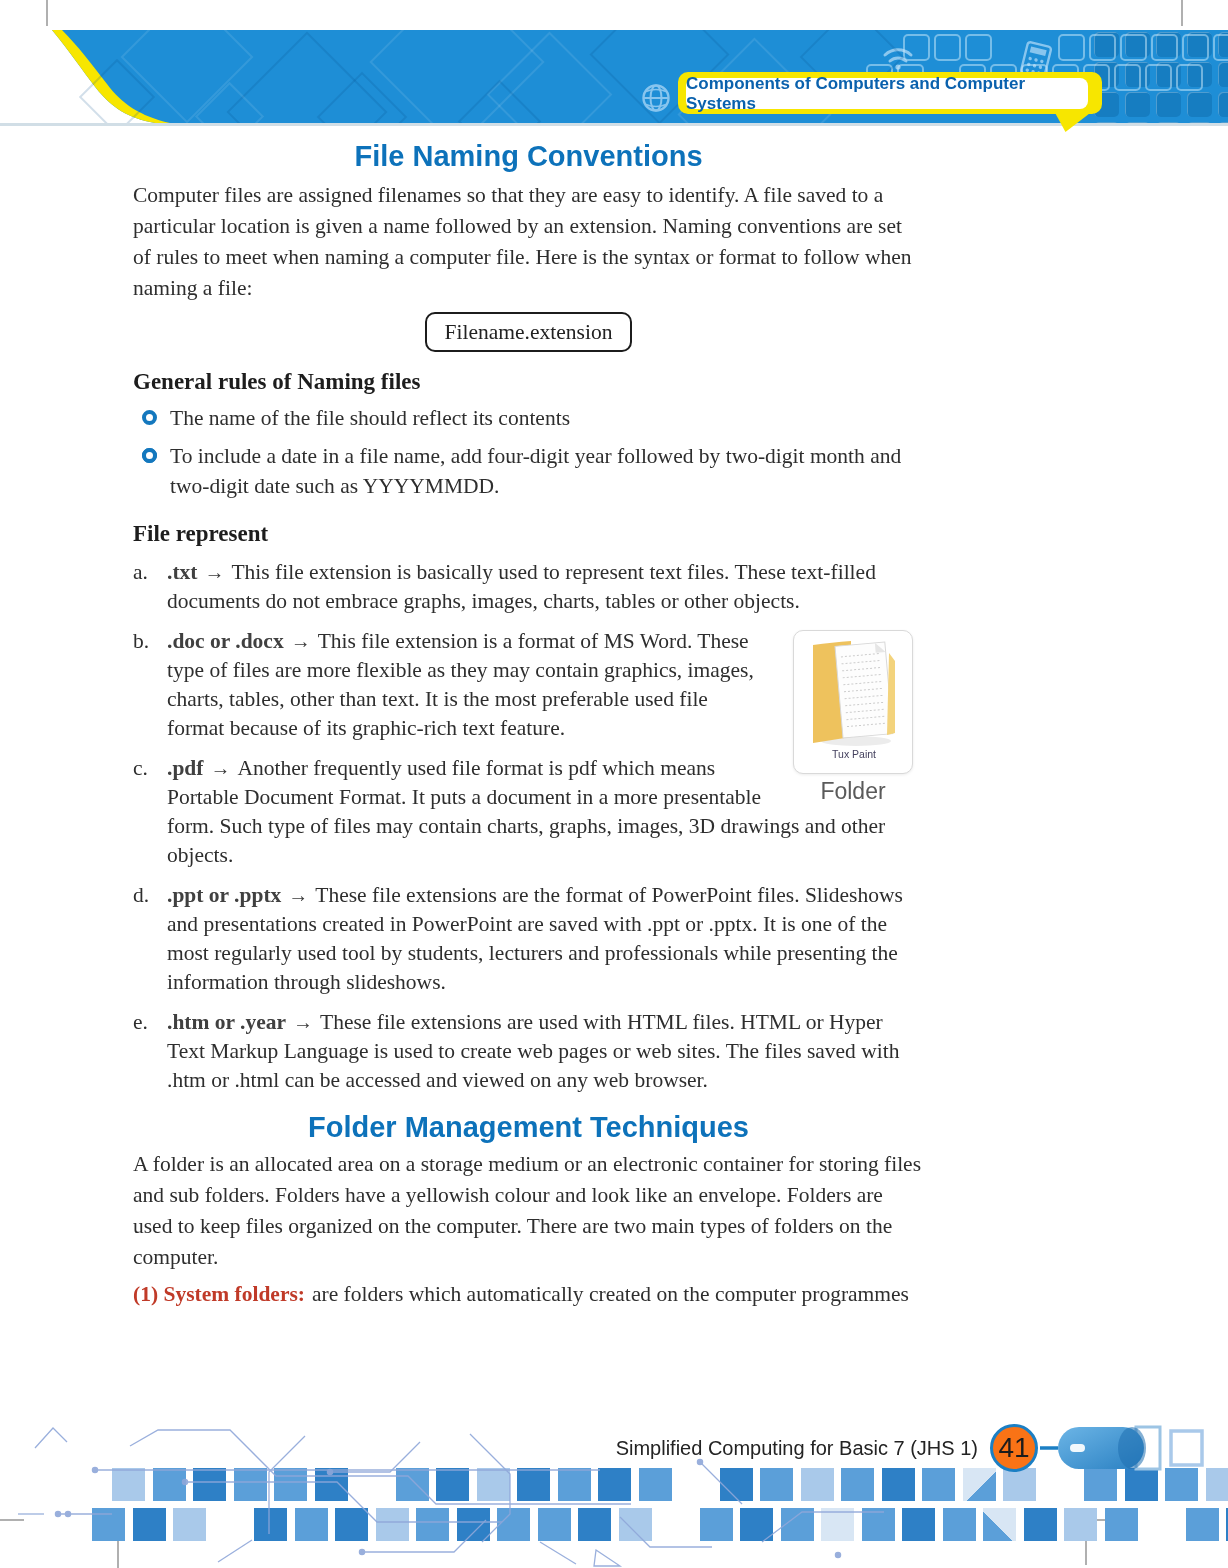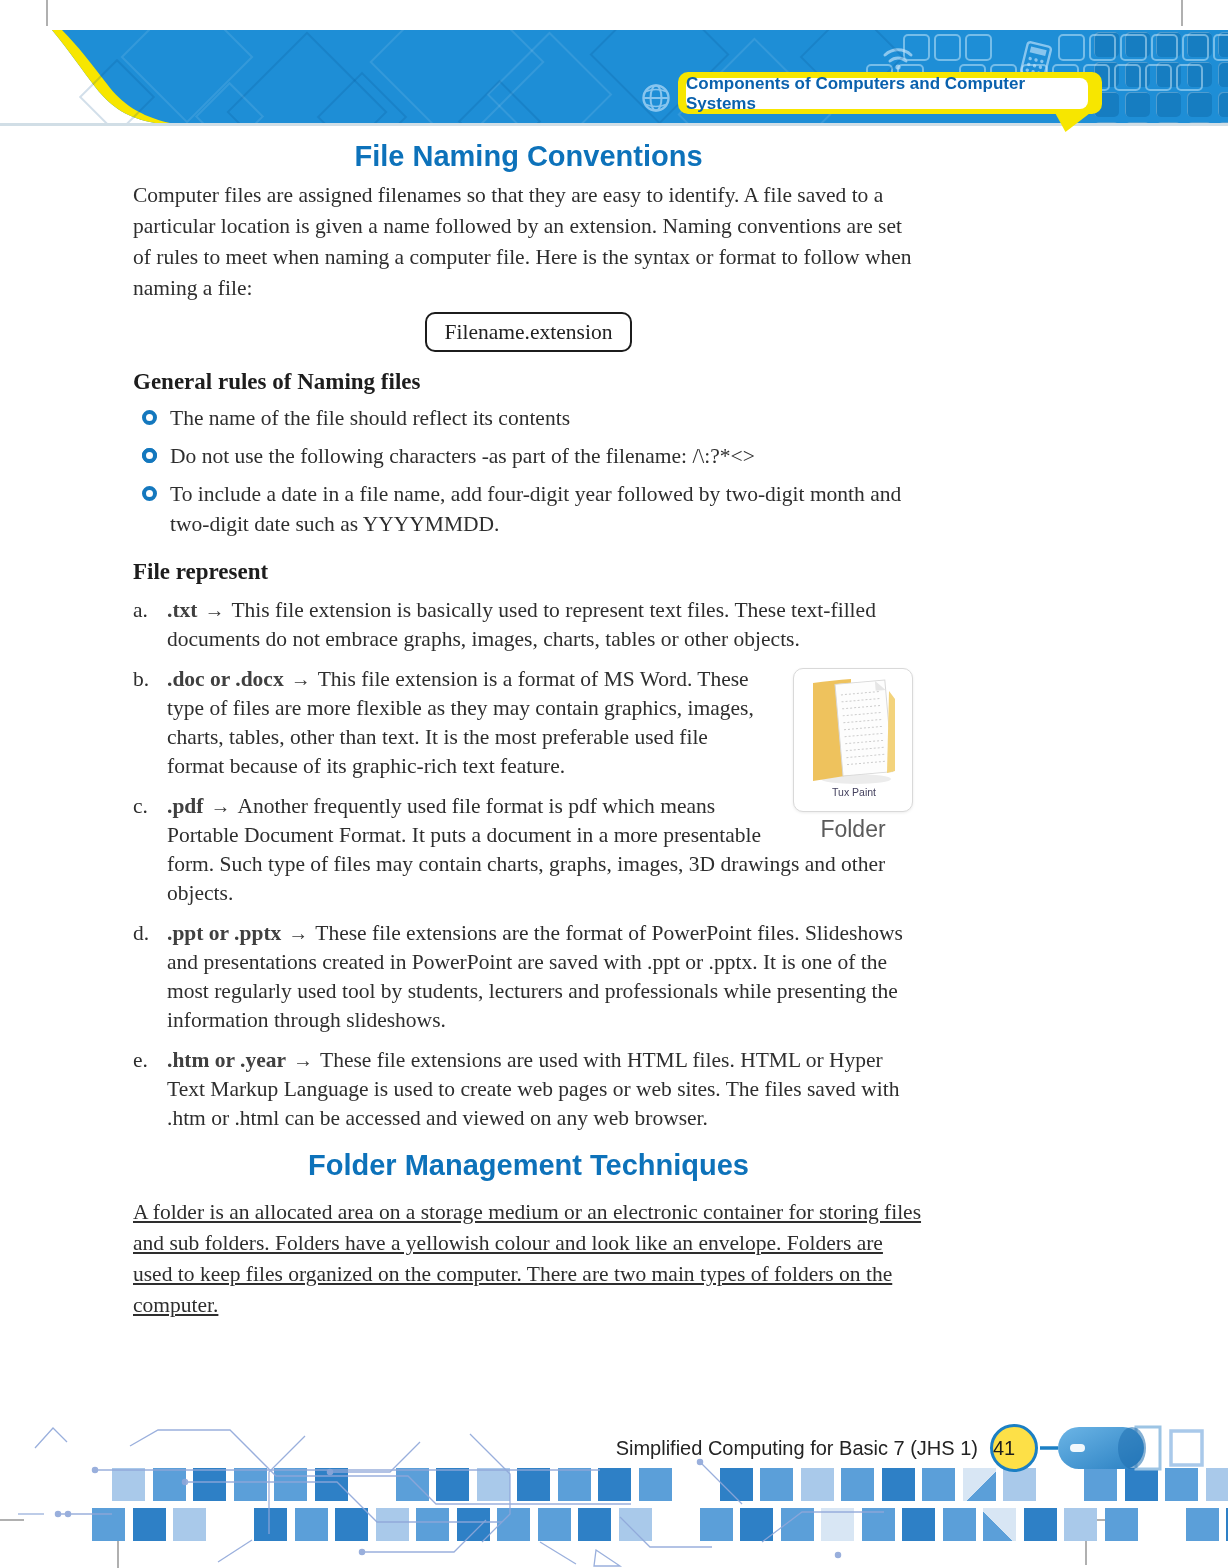--- a/index.html
+++ b/index.html
@@ -42,23 +42,23 @@
   .arrow{margin:0 7px;font-family:"Liberation Sans", sans-serif;font-size:20px;color:#3a3a3a;}
   .folder-fig{float:right;width:142px;margin:14px 0 6px 18px;text-align:center;}
   .folder-card{width:118px;height:142px;margin:0 auto;background:#fff;border:1.5px solid #d9d9d9;
                border-radius:10px;box-shadow:0 1px 3px rgba(0,0,0,.08);}
   .folder-caption{font-family:"Liberation Sans", sans-serif;font-size:23px;color:#5a5a5a;margin-top:4px;}
   .sys-term{font-weight:bold;color:#c03a28;}
   .sys-desc{margin-left:7px;}
   
   .footer-row{position:absolute;top:1424px;right:22px;display:flex;align-items:center;z-index:4;}
   .book-title{font-family:"Liberation Sans", sans-serif;font-size:20px;color:#232323;margin-right:12px;}
-  .page-circle{width:42px;height:42px;border:3.5px solid #1b7fc4;border-radius:50%;background:#fde047;
-               display:flex;align-items:center;justify-content:flex-start;
-               font-family:"Liberation Sans", sans-serif;font-size:20px;color:#1c1c1c;}
+  .page-circle{width:42px;height:42px;border:3.5px solid #1b7fc4;border-radius:50%;background:#f97316;
+               display:flex;align-items:center;justify-content:center;
+               font-family:"Liberation Sans", sans-serif;font-size:28px;color:#1c1c1c;}
   .deco{position:absolute;left:0;top:1420px;width:1228px;height:148px;overflow:hidden;z-index:2;}
   .sq{position:absolute;width:33px;height:33px;}
   .circuit{position:absolute;left:0;top:1422px;z-index:3;pointer-events:none;}
 </style>
 </head>
 <body>
 
 <div class="page">
 
   <div class="crop" style="left:46px;top:0;width:1.5px;height:26px;"></div>
@@ -179,24 +179,20 @@
 
     <div class="bullet">
       <span class="bullet-icon"></span>
       <span>The name of the file should reflect its contents</span>
     </div>
     <div class="bullet">
       <span class="bullet-icon"></span>
     </div>
     <div class="bullet">
       <span class="bullet-icon"></span>
-      <span>Do not use the following characters -as part of the filename: /\:?*&lt;&gt;</span>
-    </div>
-    <div class="bullet">
-      <span class="bullet-icon"></span>
       <span>To include a date in a file name, add four-digit year followed by two-digit month and two-digit date such as YYYYMMDD.</span>
     </div>
 
     <h2 class="h-serif" style="margin-top:20px;">File represent</h2>
 
 
     <div>
       <div class="ext-item">
         <span class="ext-letter">a.</span><span class="ext-term">.txt</span><span class="arrow">→</span><span>This file extension is basically used to represent text files. These text-filled documents do not embrace graphs, images, charts, tables or other objects.</span>
       </div>
@@ -239,22 +235,25 @@
       <div class="ext-item">
         <span class="ext-letter">d.</span><span class="ext-term">.ppt or .pptx</span><span class="arrow">→</span><span>These file extensions are the format of PowerPoint files. Slideshows and presentations created in PowerPoint are saved with .ppt or .pptx. It is one of the most regularly used tool by students, lecturers and professionals while presenting the information through slideshows.</span>
       </div>
       <div class="ext-item">
         <span class="ext-letter">e.</span><span class="ext-term">.htm or .year</span><span class="arrow">→</span><span>These file extensions are used with HTML files. HTML or Hyper Text Markup Language is used to create web pages or web sites. The files saved with .htm or .html can be accessed and viewed on any web browser.</span>
       </div>
     </div>
 
     <h1 class="h-blue" style="margin-top:16px;">Folder Management Techniques</h1>
 
-    <p class="body" style="margin-top:16px;text-decoration:underline;">A folder is an allocated area on a storage medium or an electronic container for storing files and sub folders. Folders have a yellowish colour and look like an envelope. Folders are used to keep files organized on the computer.  There are two main types of folders on the computer.</p>
-
+    <p class="body" style="margin-top:6px;">A folder is an allocated area on a storage medium or an electronic container for storing files and sub folders. Folders have a yellowish colour and look like an envelope. Folders are used to keep files organized on the computer.  There are two main types of folders on the computer.</p>
+
+    <p class="body" style="margin-top:6px;">
+      <span class="sys-term">(1) System folders:</span><span class="sys-desc">are folders which automatically created on the computer programmes</span>
+    </p>
   </div>
 
   <div class="footer-row">
     <span class="book-title">Simplified Computing for Basic 7 (JHS 1)</span>
     <span class="page-circle">
       <span>41</span>
     </span>
     <svg width="166" height="48" viewBox="0 0 166 48" style="margin-left:2px;">
       <defs>
         <linearGradient id="mg" x1="0" y1="0" x2="1" y2="1">

